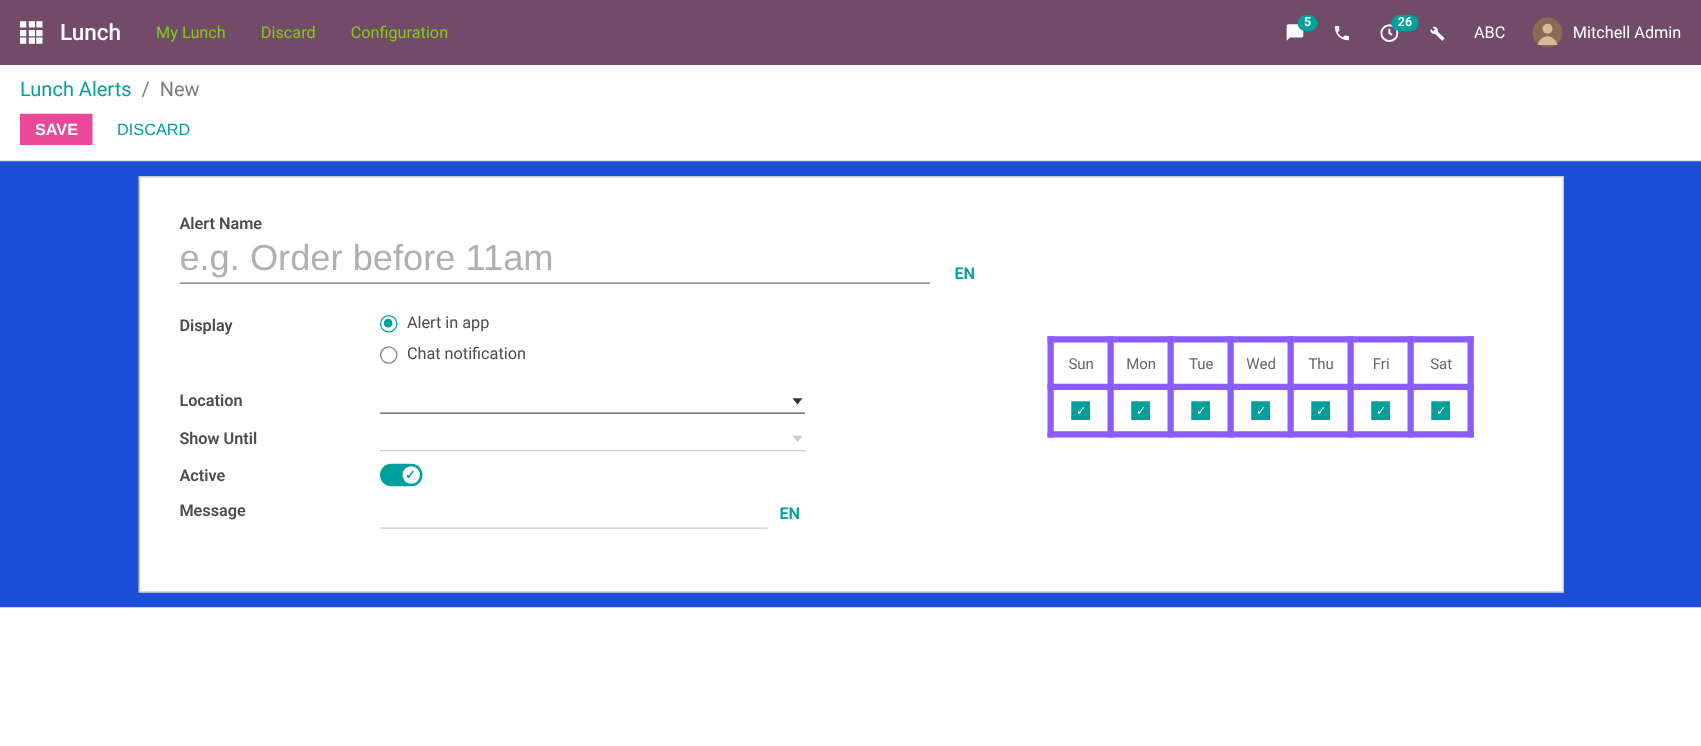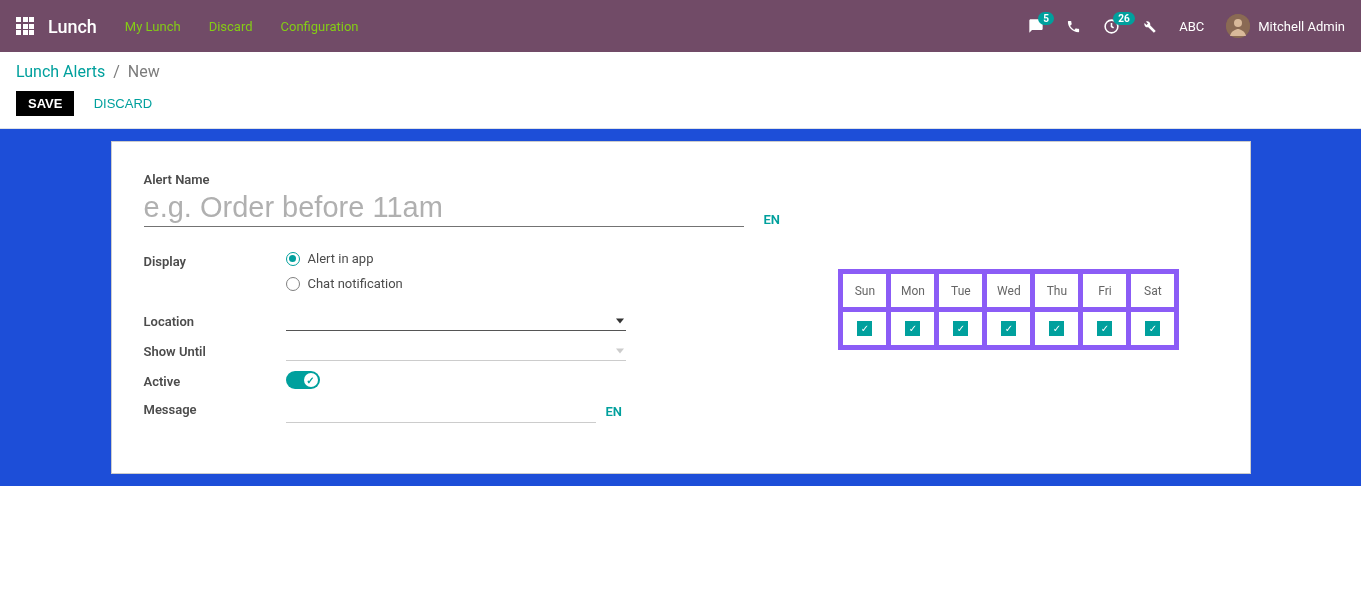--- a/index.html
+++ b/index.html
@@ -13,38 +13,38 @@
   .navbar .spacer { flex: 1; }
   .navbar .right-item { display: flex; align-items: center; margin-left: 22px; cursor: pointer; position: relative; }
   .navbar .badge { position: absolute; top: -6px; left: 10px; background: #00a09d; color: #fff; font-size: 10px; font-weight: bold; padding: 1px 5px; border-radius: 8px; }
   .navbar .avatar { width: 24px; height: 24px; border-radius: 50%; background: #80614c; margin-right: 8px; display:flex; align-items:center; justify-content:center; font-size:11px; color:#fff;}
   
   .control-panel { padding: 10px 16px 12px; border-bottom: 1px solid #dee2e6; }
   .breadcrumb { font-size: 16px; color: #7c7c7c; margin-bottom: 10px; }
   .breadcrumb .root { color: #00a09d; cursor: pointer; }
   .breadcrumb .sep { color: #7c7c7c; margin: 0 4px; }
   .btn { display: inline-block; padding: 5px 12px; font-size: 13px; font-weight: 600; cursor: pointer; text-transform: uppercase; }
-  .btn-primary { background: #000000; color: #fff; border: none; }
+  .btn-primary { background: #ec4899; color: #fff; border: none; }
   .btn-secondary { background: transparent; color: #00a09d; border: none; font-weight: 500; margin-left: 4px; }
   
   .form-sheet-wrapper { background: #1d4ed8; padding-top: 0; overflow: auto; }
   .form-sheet { background: #fff; max-width: 1140px; margin: 12px auto; border: 1px solid #ccc; padding: 30px 32px 40px; }
   
   .title-group .small-label { font-size: 13px; font-weight: 600; color: #4c4c4c; margin-bottom: 2px; display: block; }
   .title-row { display: flex; align-items: flex-end; margin-bottom: 24px; }
   .title-input { font-size: 29px; border: none; border-bottom: 1px solid #737373; outline: none; padding: 2px 0; width: 600px; color: #4c4c4c; }
   .title-input::placeholder { color: #b0b0b0; }
   .lang-badge { color: #00a09d; font-weight: 600; font-size: 13px; margin-left: 20px; cursor: pointer; }
   
   .form-columns { display: flex; }
   .col-left { flex: 0 0 58%; }
   .col-right { flex: 1; padding-left: 72px; }
   
   .form-row { display: flex; align-items: flex-start; margin-bottom: 10px; }
-  .form-row .label { width: 142px; font-weight: 600; font-size: 13px; color: #4c4c4c; flex-shrink: 0; padding-top: 3px;}
+  .form-row .label { width: 160px; font-weight: 600; font-size: 13px; color: #4c4c4c; flex-shrink: 0; padding-top: 3px;}
   .form-row .value { flex: 1; }
   
   .radio-option { display: flex; align-items: center; margin-bottom: 10px; cursor: pointer; }
   .radio-option .dot { width: 14px; height: 14px; border: 1.5px solid #808080; border-radius: 50%; margin-right: 8px; position: relative; }
   .radio-option.selected .dot { border-color: #00a09d; }
   .radio-option.selected .dot::after { content: ""; position: absolute; top: 2px; left: 2px; width: 7px; height: 7px; background: #00a09d; border-radius: 50%; }
   
   .text-input-line { border: none; border-bottom: 1px solid #555; width: 340px; font-size: 13px; padding: 2px 0; outline: none; color: #4c4c4c; background: transparent;}
   .text-input-line::placeholder { color:#b0b0b0; }
   .dropdown-wrap { position: relative; width: 340px; }

